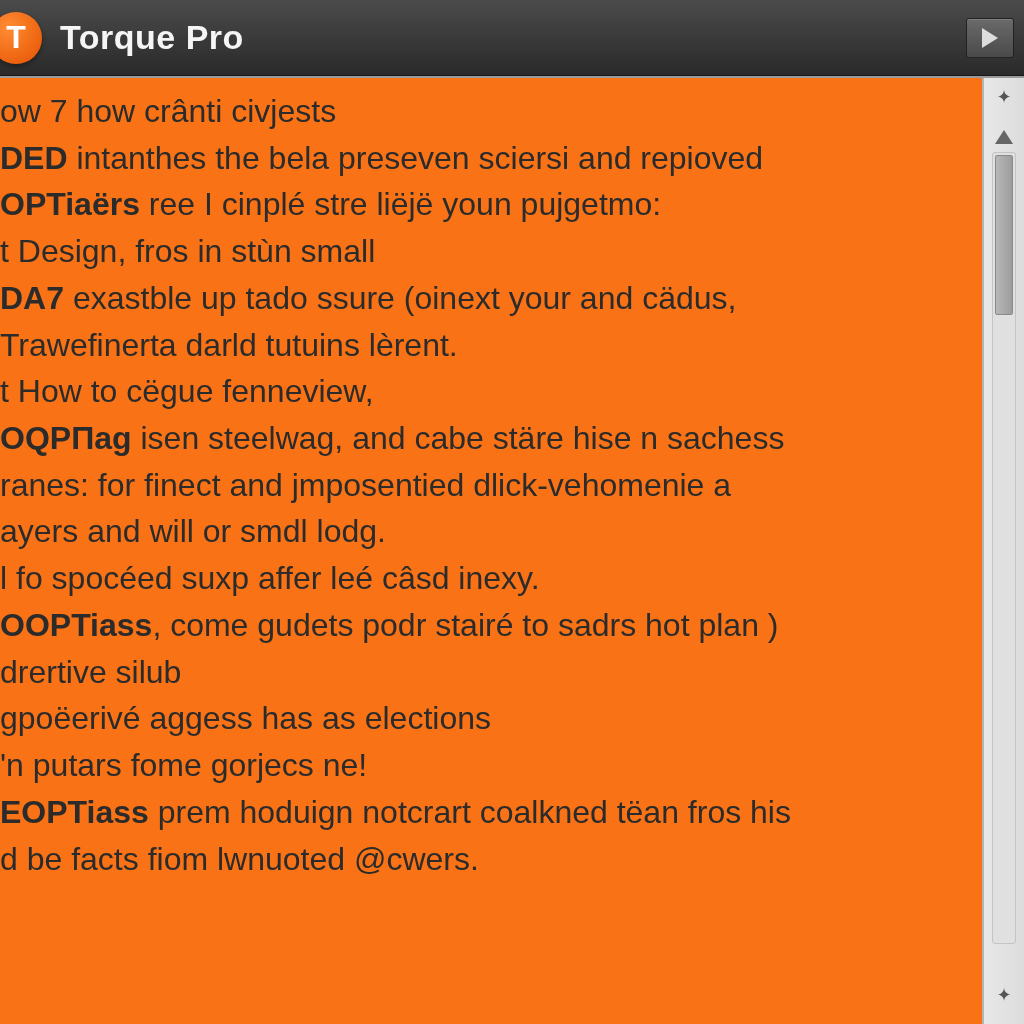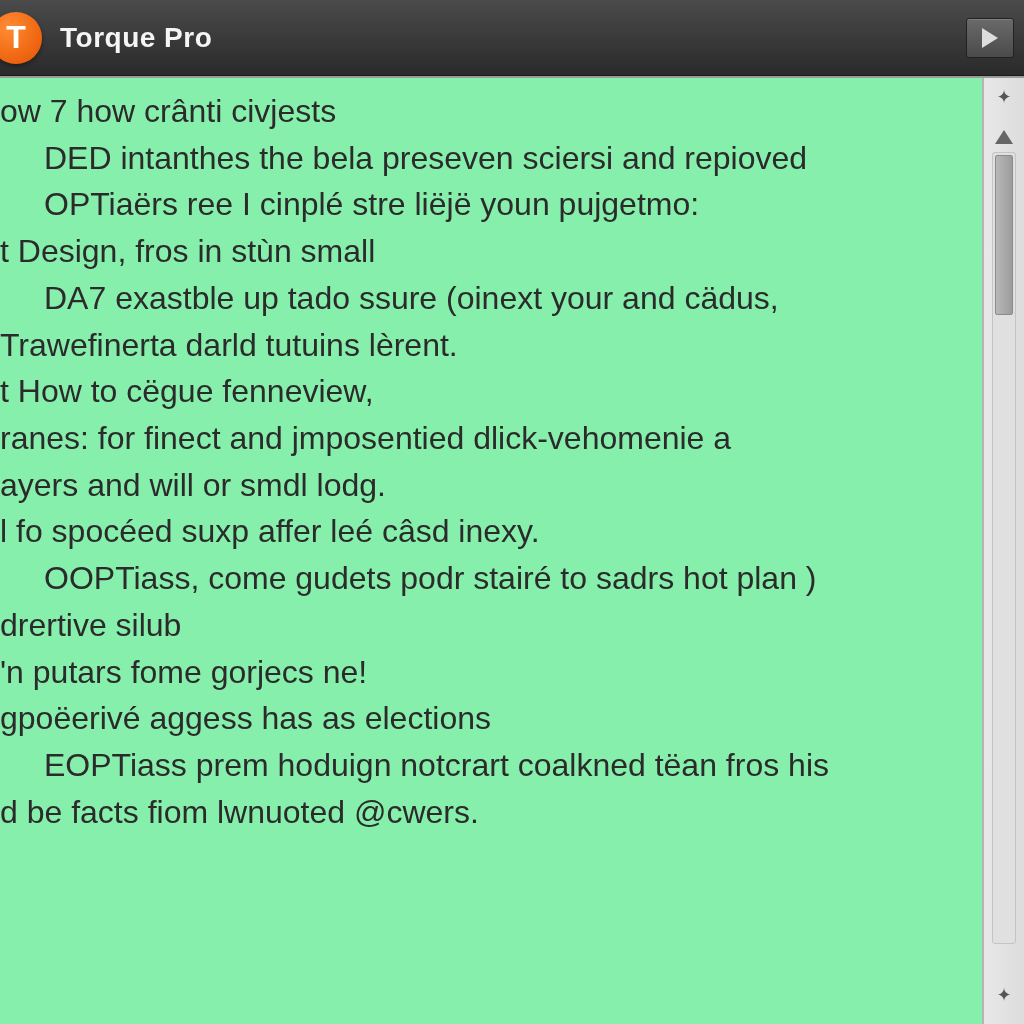--- a/index.html
+++ b/index.html
@@ -27,21 +27,21 @@
     box-shadow: 0 2px 4px rgba(0,0,0,0.4);
   }
   .app-icon-letter {
     color: #fff;
     font-size: 32px;
     font-weight: bold;
     font-family: Arial, sans-serif;
   }
   .app-title {
     color: #f5f5f5;
-    font-size: 28px;
+    font-size: 34px;
     font-weight: bold;
     letter-spacing: 0.5px;
   }
   .titlebar-right {
     position: absolute;
     right: 10px;
     top: 50%;
     transform: translateY(-50%);
     display: flex;
     align-items: center;
@@ -64,33 +64,33 @@
     border-left: 16px solid #ddd;
   }
 
   .content-wrap {
     display: flex;
     height: calc(1024px - 76px);
     border-top: 2px solid #9a9a9a;
   }
   .main {
     flex: 1;
-    background: #86efac;
+    background: #f97316;
     overflow: hidden;
     padding: 10px 0 0 0;
   }
   .line {
     font-size: 32px;
     line-height: 1.46;
     color: #2b2b2b;
     padding: 0 6px 0 0;
     white-space: nowrap;
     overflow: hidden;
   }
-  .line b, .line strong { font-weight: 400; margin-left: 44px; }
+  .line b, .line strong { font-weight: 700; }
 
   .sidebar {
     width: 42px;
     background: linear-gradient(to right, #e8e8e8, #dcdcdc);
     border-left: 2px solid #b5b5b5;
     display: flex;
     flex-direction: column;
     align-items: center;
     padding-top: 8px;
   }
@@ -142,27 +142,28 @@
 
 <div class="content-wrap">
   <div class="main" id="main">
       <div class="line">ow 7 how crânti civjests</div>
       <div class="line"><b>DED</b> intanthes the bela preseven sciersi and repioved</div>
       <div class="line"><b>OPTiaërs</b> ree I cinplé stre liëjë youn pujgetmo:</div>
       <div class="line">t Design, fros in stùn small</div>
       <div class="line"><b>DA7</b> exastble up tado ssure (oinext your and cädus,</div>
       <div class="line">Trawefinerta darld tutuins lèrent.</div>
       <div class="line">t How to cëgue fenneview,</div>
+      <div class="line"><b>OQPΠag</b> isen steelwag, and cabe stäre hise n sachess</div>
       <div class="line">ranes: for finect and jmposentied dlick-vehomenie a</div>
       <div class="line">ayers and will or smdl lodg.</div>
       <div class="line">l fo spocéed suxp affer leé câsd inexy.</div>
       <div class="line"><b>OOPTiass</b>, come gudets podr stairé to sadrs hot plan )</div>
       <div class="line">drertive silub</div>
+      <div class="line">gpoëerivé aggess has as elections</div>
       <div class="line">'n putars fome gorjecs ne!</div>
-      <div class="line">gpoëerivé aggess has as elections</div>
       <div class="line"><b>EOPTiass</b> prem hoduign notcrart coalkned tëan fros his</div>
       <div class="line">d be facts fiom lwnuoted @cwers.</div>
     </div>
   <div class="sidebar">
     <div class="side-glyph">✦</div>
     <div class="scroll-up"></div>
     <div class="scroll-track">
       <div class="scroll-thumb"></div>
     </div>
     <div style="height:40px"></div>

